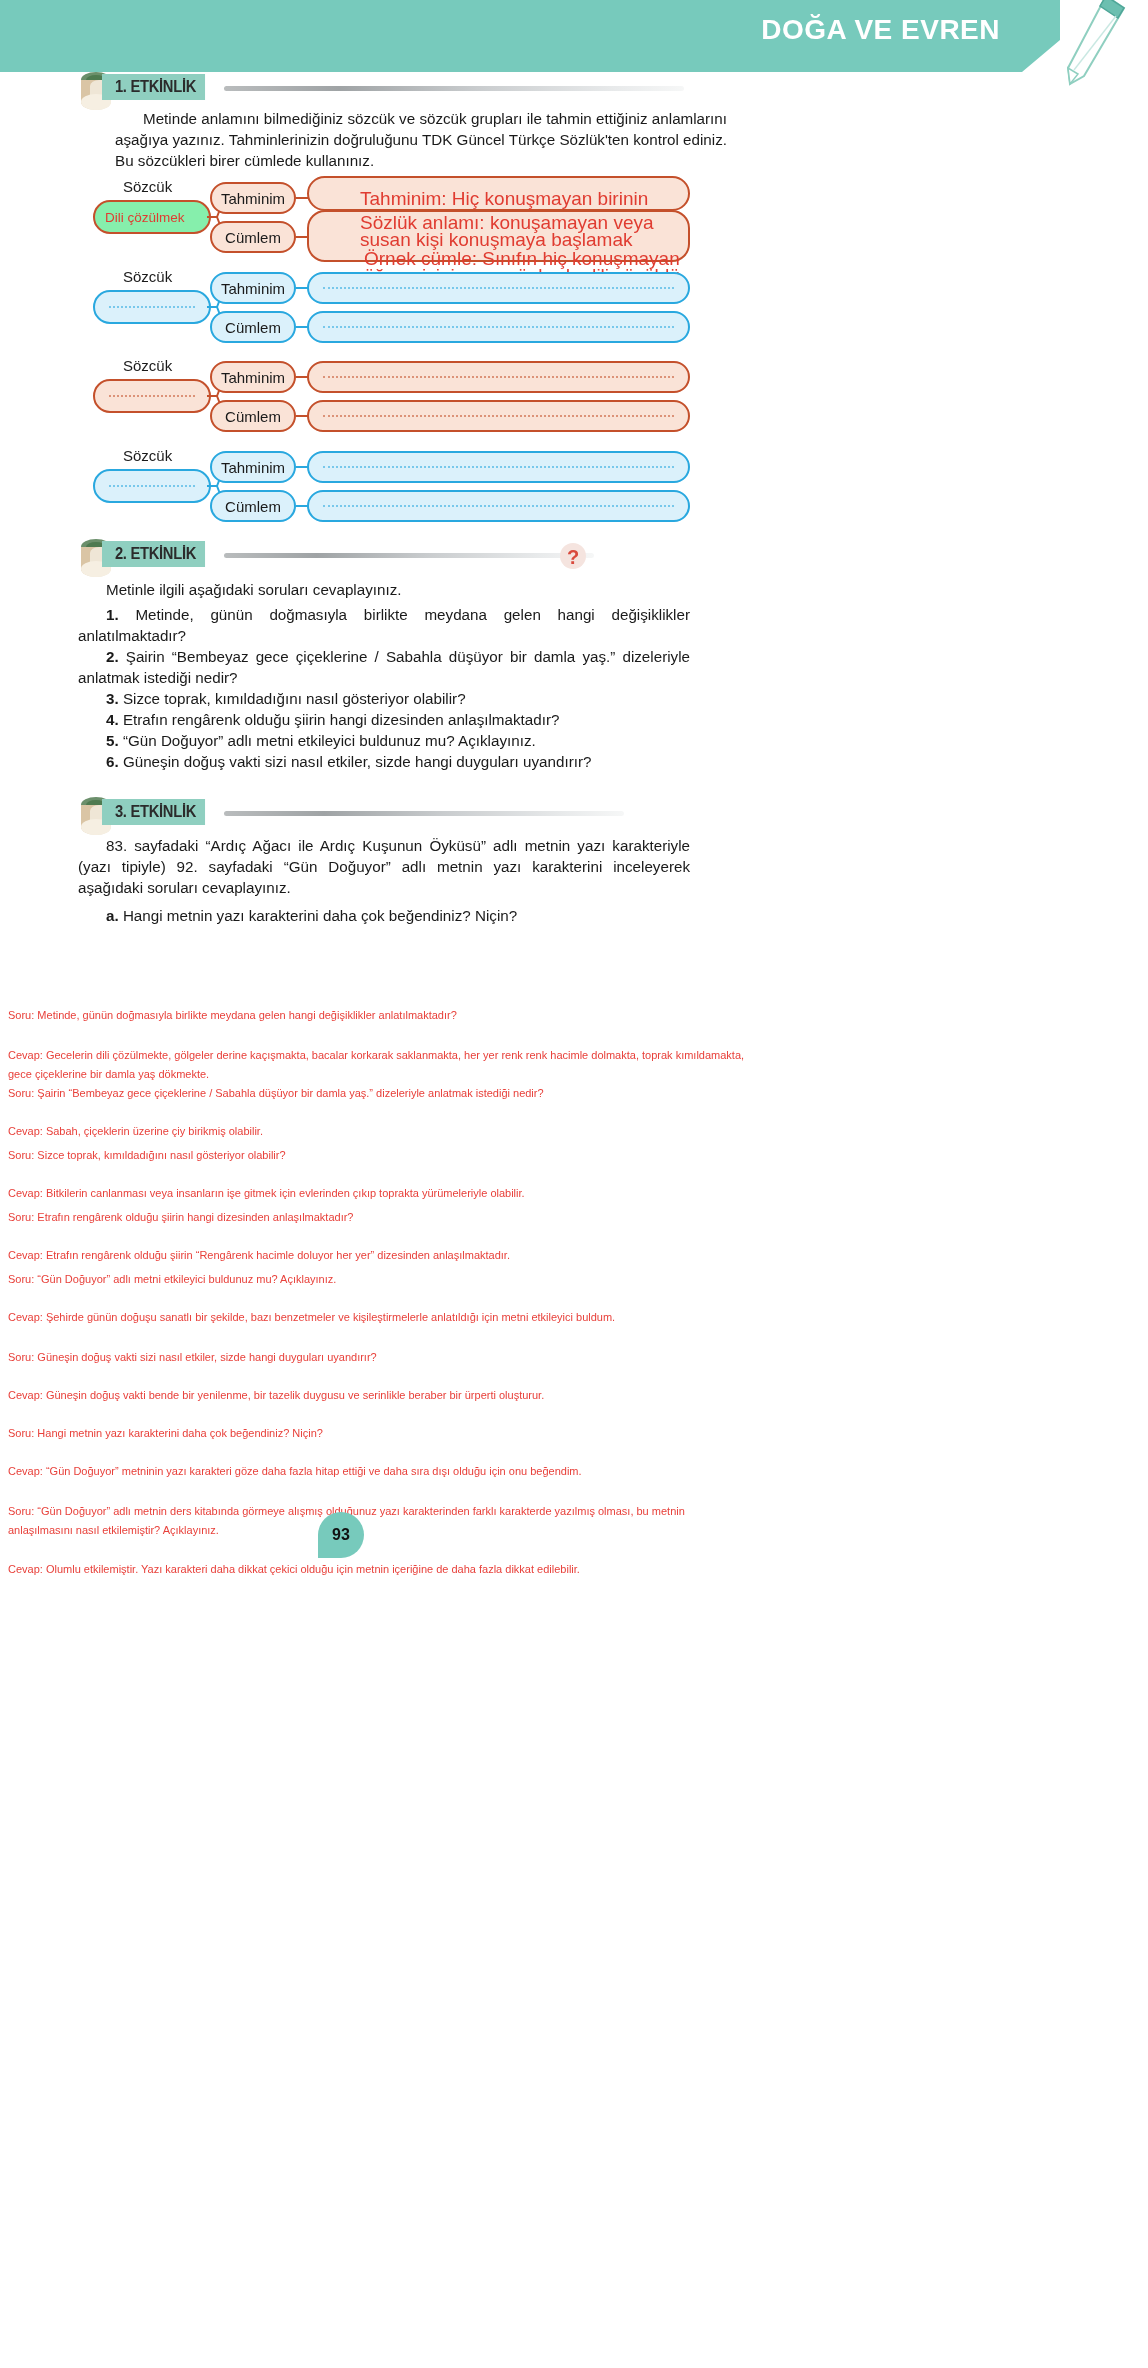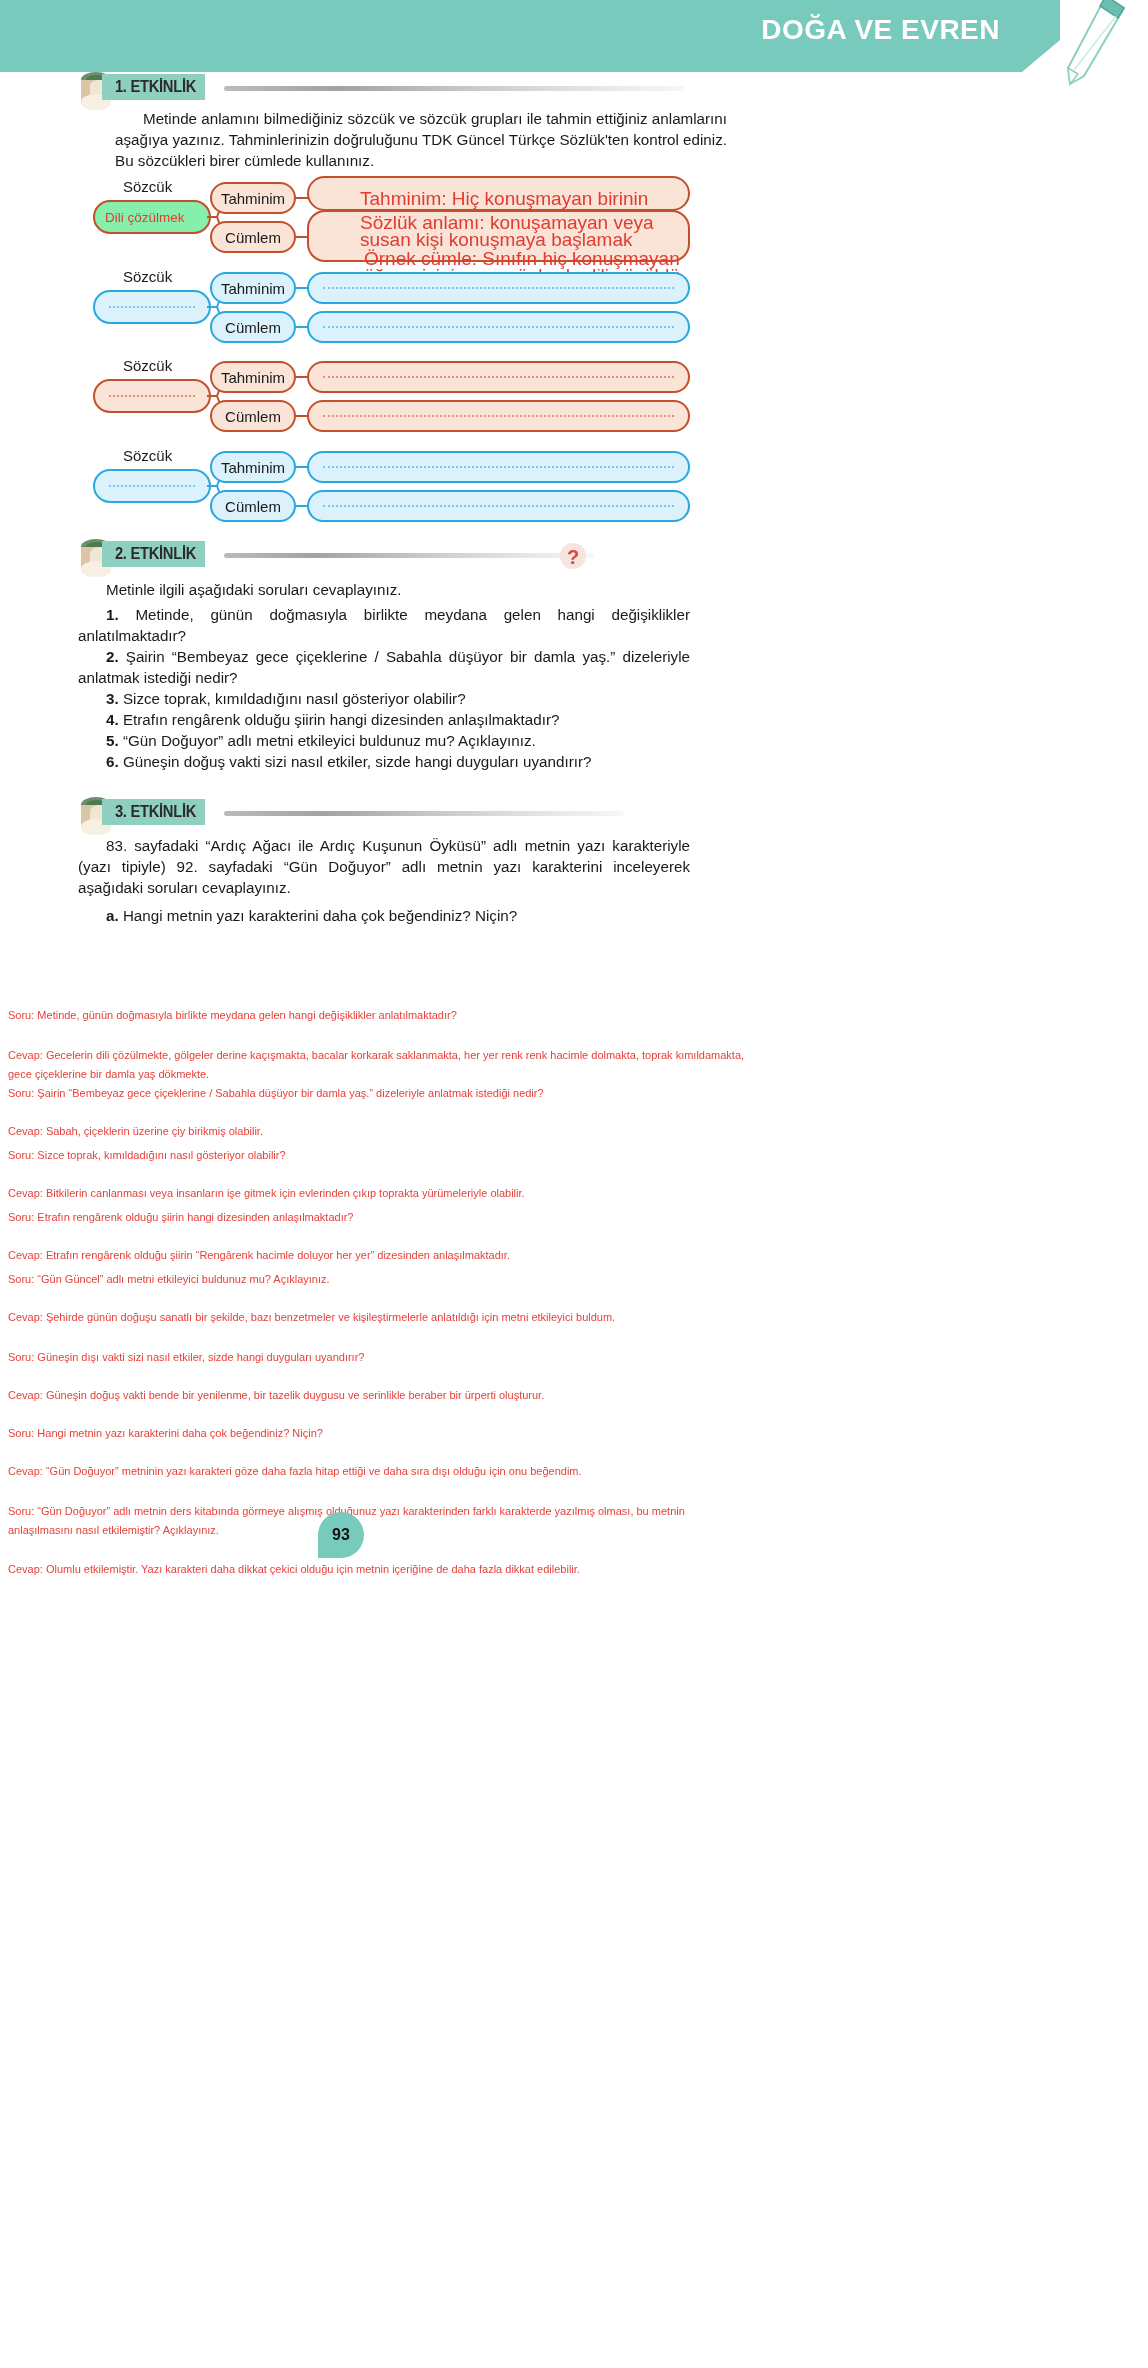--- a/index.html
+++ b/index.html
@@ -326,22 +326,22 @@
 </div>
 
 <div class="redline" style="top:1006px;">Soru: Metinde, günün doğmasıyla birlikte meydana gelen hangi değişiklikler anlatılmaktadır?</div>
 <div class="redline" style="top:1046px;">Cevap: Gecelerin dili çözülmekte, gölgeler derine kaçışmakta, bacalar korkarak saklanmakta, her yer renk renk hacimle dolmakta, toprak kımıldamakta, gece çiçeklerine bir damla yaş dökmekte.</div>
 <div class="redline" style="top:1084px;">Soru: Şairin “Bembeyaz gece çiçeklerine / Sabahla düşüyor bir damla yaş.” dizeleriyle anlatmak istediği nedir?</div>
 <div class="redline" style="top:1122px;">Cevap: Sabah, çiçeklerin üzerine çiy birikmiş olabilir.</div>
 <div class="redline" style="top:1146px;">Soru: Sizce toprak, kımıldadığını nasıl gösteriyor olabilir?</div>
 <div class="redline" style="top:1184px;">Cevap: Bitkilerin canlanması veya insanların işe gitmek için evlerinden çıkıp toprakta yürümeleriyle olabilir.</div>
 <div class="redline" style="top:1208px;">Soru: Etrafın rengârenk olduğu şiirin hangi dizesinden anlaşılmaktadır?</div>
 <div class="redline" style="top:1246px;">Cevap: Etrafın rengârenk olduğu şiirin “Rengârenk hacimle doluyor her yer” dizesinden anlaşılmaktadır.</div>
-<div class="redline" style="top:1270px;">Soru: “Gün Güncel” adlı metni etkileyici buldunuz mu? Açıklayınız.</div>
+<div class="redline" style="top:1270px;">Soru: “Gün Doğuyor” adlı metni etkileyici buldunuz mu? Açıklayınız.</div>
 <div class="redline" style="top:1308px;">Cevap: Şehirde günün doğuşu sanatlı bir şekilde, bazı benzetmeler ve kişileştirmelerle anlatıldığı için metni etkileyici buldum.</div>
-<div class="redline" style="top:1348px;">Soru: Güneşin dışı vakti sizi nasıl etkiler, sizde hangi duyguları uyandırır?</div>
+<div class="redline" style="top:1348px;">Soru: Güneşin doğuş vakti sizi nasıl etkiler, sizde hangi duyguları uyandırır?</div>
 <div class="redline" style="top:1386px;">Cevap: Güneşin doğuş vakti bende bir yenilenme, bir tazelik duygusu ve serinlikle beraber bir ürperti oluşturur.</div>
 <div class="redline" style="top:1424px;">Soru: Hangi metnin yazı karakterini daha çok beğendiniz? Niçin?</div>
 <div class="redline" style="top:1462px;">Cevap: “Gün Doğuyor” metninin yazı karakteri göze daha fazla hitap ettiği ve daha sıra dışı olduğu için onu beğendim.</div>
 <div class="redline" style="top:1502px;">Soru: “Gün Doğuyor” adlı metnin ders kitabında görmeye alışmış olduğunuz yazı karakterinden farklı karakterde yazılmış olması, bu metnin anlaşılmasını nasıl etkilemiştir? Açıklayınız.</div>
 <div class="redline" style="top:1560px;">Cevap: Olumlu etkilemiştir. Yazı karakteri daha dikkat çekici olduğu için metnin içeriğine de daha fazla dikkat edilebilir.</div>
 
 <div class="pagenum">93</div>
 
 </body></html>

